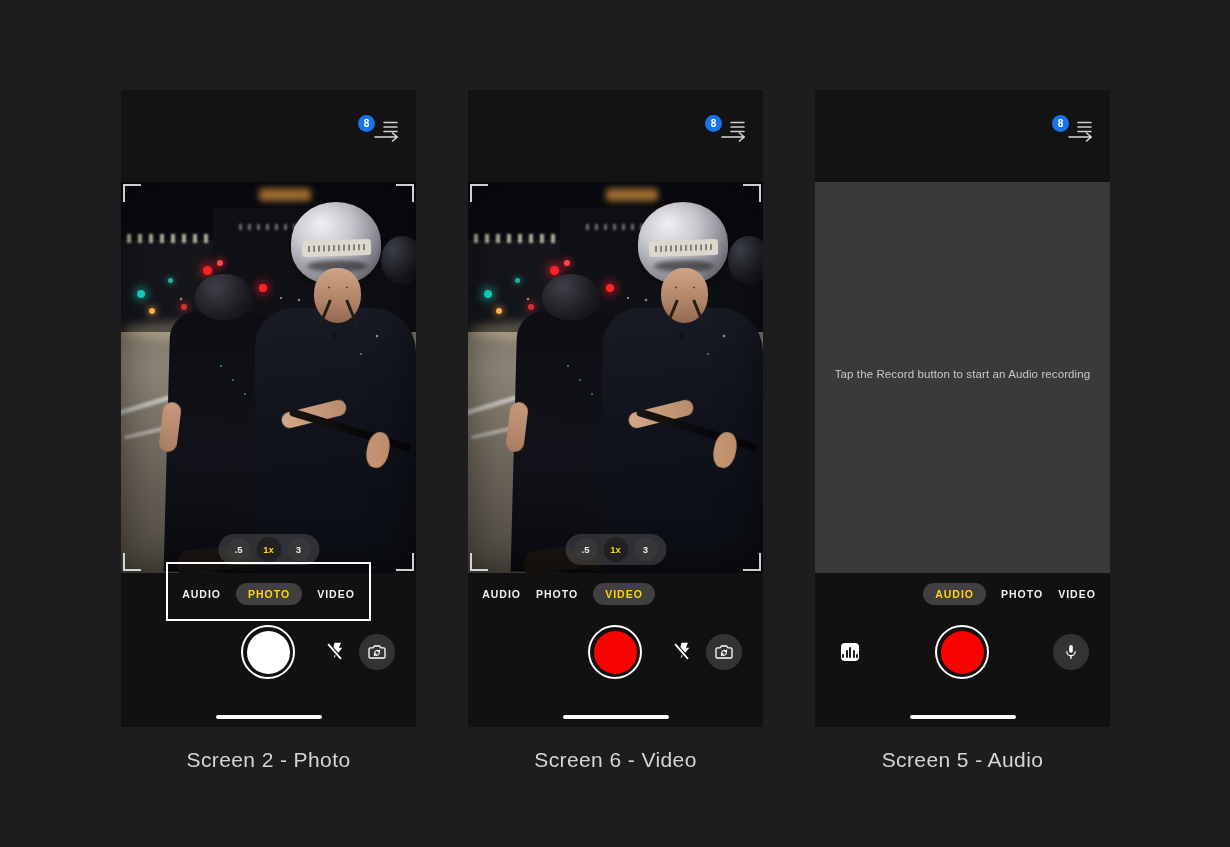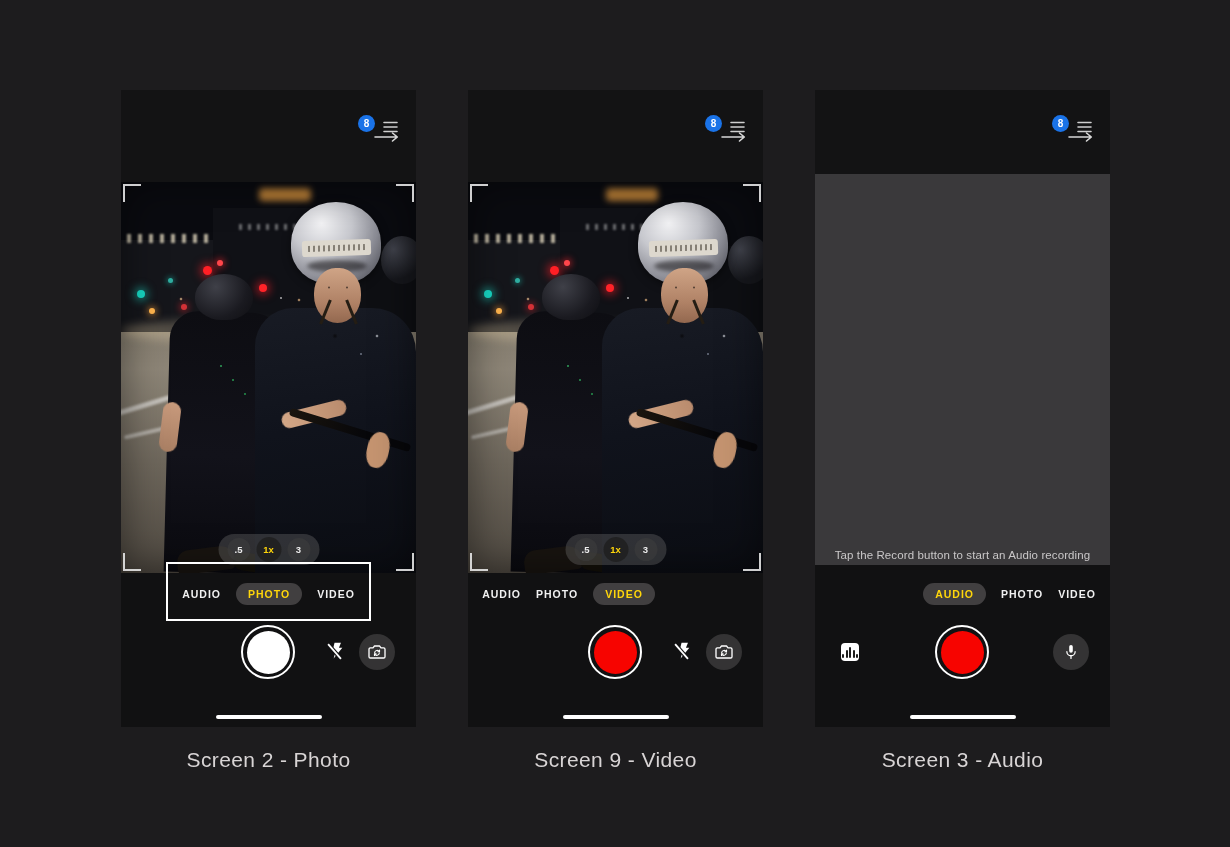--- a/index.html
+++ b/index.html
@@ -80,22 +80,22 @@
   .ph-b-baton{left:166px;top:244px;width:126px;height:8px;border-radius:4px;background:linear-gradient(90deg,#1a150e,#07070a 60%);transform:rotate(17deg);}
   .ph-b-hand{left:246px;top:250px;width:22px;height:36px;border-radius:46%;background:#c59470;transform:rotate(12deg);filter:blur(.3px);}
   .ph-b-gear{left:200px;top:142px;width:80px;height:60px;background:
     radial-gradient(circle 4px at 14px 12px,#0a0a0d,transparent 70%),
     radial-gradient(circle 2.5px at 56px 12px,#d9dde4,transparent 70%),
     radial-gradient(circle 2px at 40px 30px,#9aa2b5,transparent 70%);}
   .ph-vignette{inset:0;box-shadow:inset 0 0 42px rgba(0,0,0,.5);pointer-events:none;}
 
   
   .audio-panel{
-    position:absolute;left:0;top:84px;width:295px;height:391px;background:#3a393b;
-    display:flex;align-items:flex-end;justify-content:center;text-align:center;
+    position:absolute;left:0;top:92px;width:295px;height:391px;background:#3a393b;
+    display:flex;align-items:center;justify-content:center;text-align:center;
   }
   .audio-hint{color:#c9c7c8;font-size:11.5px;letter-spacing:.1px;transform:translateY(-4px);}
 
   
   .corner{position:absolute;width:16px;height:16px;z-index:5;}
   .corner.tl{left:2px;top:2px;border-left:2px solid rgba(230,230,230,.9);border-top:2px solid rgba(230,230,230,.9);}
   .corner.tr{right:2px;top:2px;border-right:2px solid rgba(230,230,230,.9);border-top:2px solid rgba(230,230,230,.9);}
   .corner.bl{left:2px;bottom:2px;border-left:2px solid rgba(230,230,230,.9);border-bottom:2px solid rgba(230,230,230,.9);}
   .corner.br{right:2px;bottom:2px;border-right:2px solid rgba(230,230,230,.9);border-bottom:2px solid rgba(230,230,230,.9);}
 
@@ -391,14 +391,14 @@
     <svg width="18" height="18" viewBox="0 0 24 24">
       <rect x="9.6" y="2.5" width="4.8" height="10.5" rx="2.4" fill="#fff"></rect>
       <path d="M6.5 11.5a5.5 5.5 0 0 0 11 0" fill="none" stroke="#fff" stroke-width="1.7" stroke-linecap="round"></path>
       <line x1="12" y1="17" x2="12" y2="20.5" stroke="#fff" stroke-width="1.7" stroke-linecap="round"></line>
     </svg>
   </button>
   <div class="home-indicator"></div>
 </section>
 
 <div class="caption caption--1">Screen 2 - Photo</div>
-<div class="caption caption--2">Screen 9 - Video</div>
-<div class="caption caption--3">Screen 3 - Audio</div>
+<div class="caption caption--2">Screen 6 - Video</div>
+<div class="caption caption--3">Screen 5 - Audio</div>
 
 </body></html>

